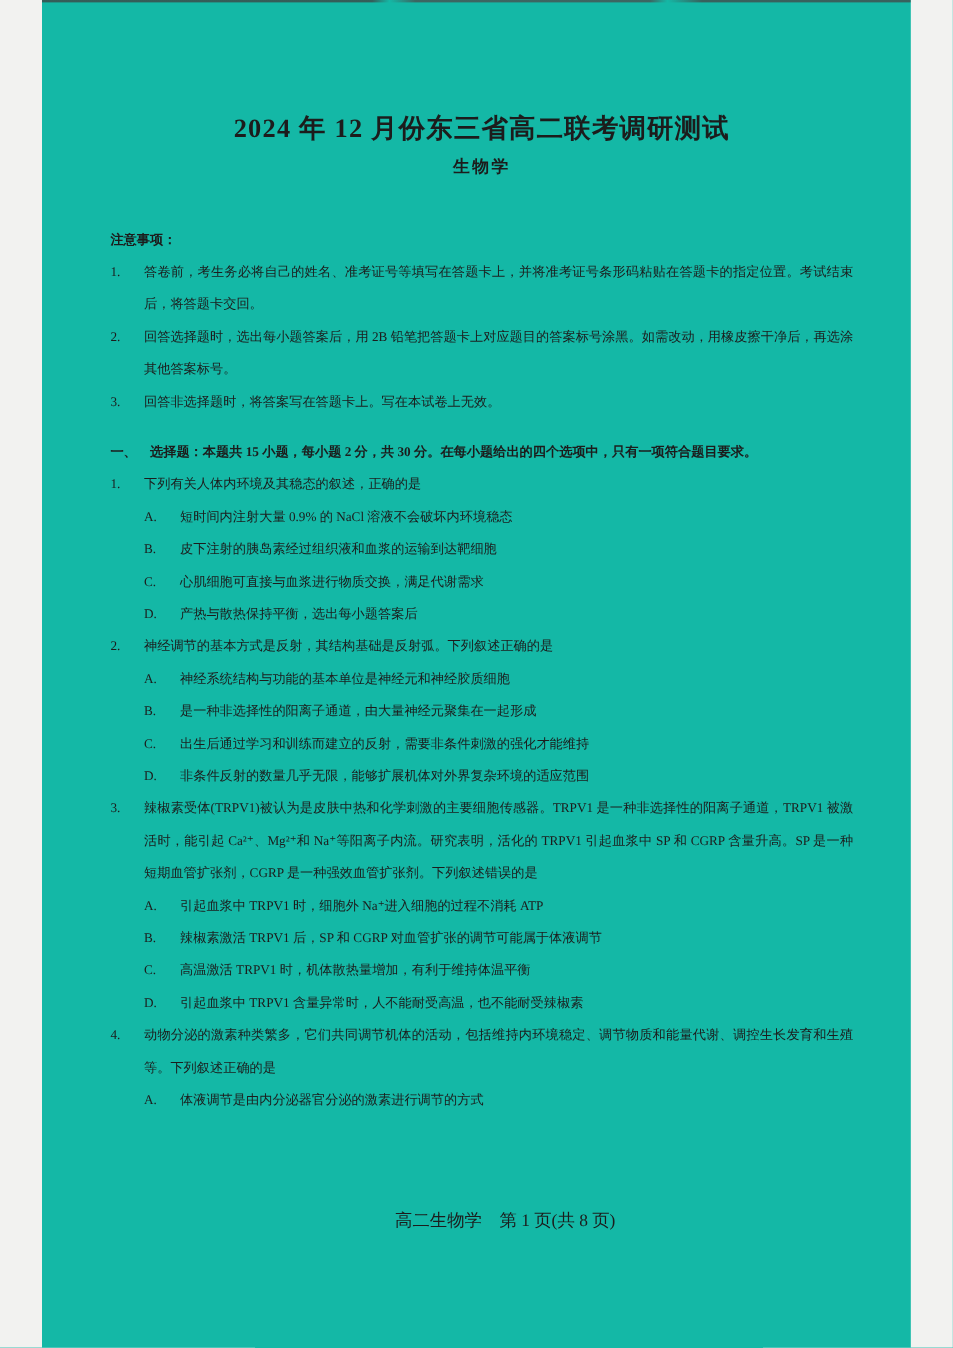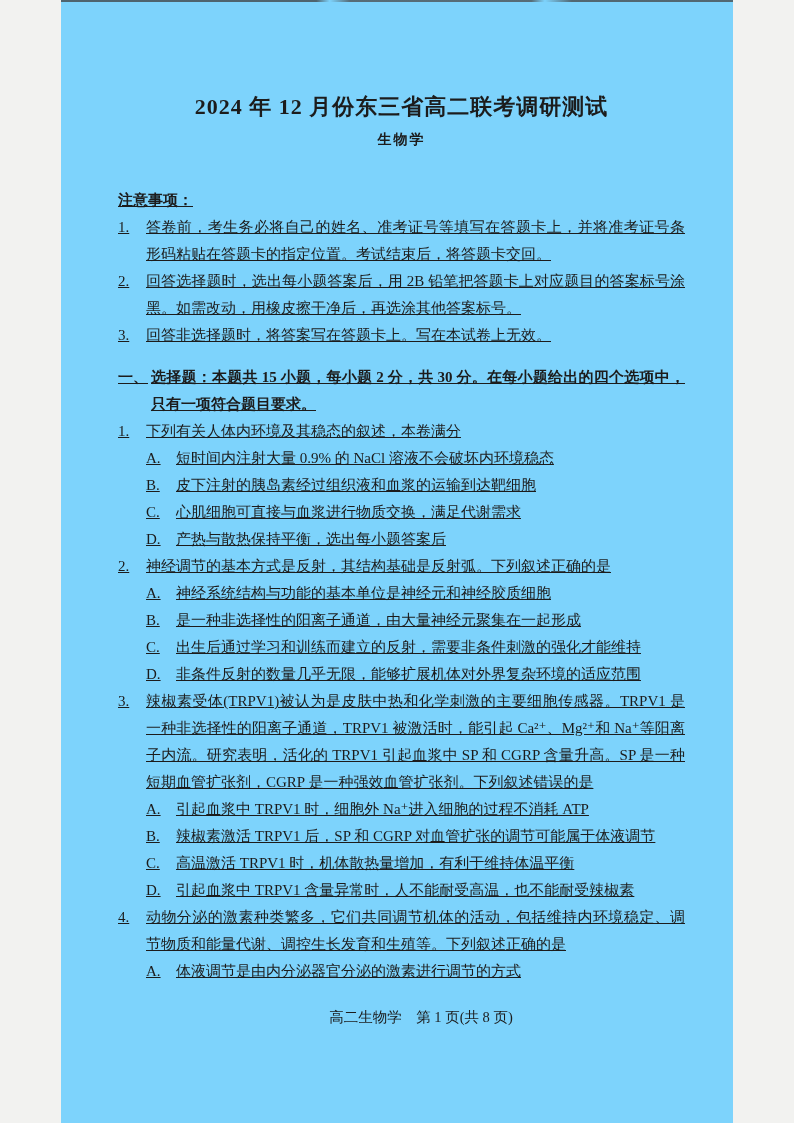--- a/index.html
+++ b/index.html
@@ -2,24 +2,24 @@
 <html lang="zh"><head>
 <meta charset="utf-8">
 <style>
   html, body { margin: 0; padding: 0; }
   body {
     background: #f2f2f0;
     font-family: "Liberation Serif", "DejaVu Serif", serif;
   }
   .page {
     position: relative;
-    width: 672px;
+    width: 724px;
     height: 1123px;
     margin: 0 auto;
-    background: #7dd3fc;
+    background: #14b8a6;
     color: #1c1c1c;
     box-sizing: border-box;
     padding: 92px 48px 0 57px;
     overflow: hidden;
   }
   .scan-edge {
     position: absolute;
     top: 0; left: 0; right: 0;
     height: 2px;
     background: linear-gradient(90deg,
@@ -40,21 +40,21 @@
     font-weight: bold;
     line-height: 28px;
     margin-top: 4px;
     letter-spacing: 2px;
   }
   .t3 {
     font-size: 14.5px;
     line-height: 22px;
     margin-top: 7px;
   }
-  .body-text { font-size: 15px; line-height: 27px; text-decoration: underline; }
+  .body-text { font-size: 11px; line-height: 27px; }
   .notice { margin-top: 33px; }
   .bold { font-weight: bold; }
   .row { display: flex; }
   .row .num { flex: 0 0 28px; }
   .row .num-wide { flex: 0 0 33px; }
   .row .txt { flex: 1; text-align: justify; }
   .opts { padding-left: 28px; }
   .opts .optlabel { flex: 0 0 30px; }
   .section-heading { margin-top: 15px; }
   .footer {
@@ -97,21 +97,21 @@
   <div class="section-heading row bold body-text">
     <span class="num-wide">一、</span>
     <span class="txt">选择题：本题共 15 小题，每小题 2 分，共 30 分。在每小题给出的四个选项中，只有一项符合题目要求。</span>
   </div>
 
   <div class="questions body-text">
 
     <div class="question">
       <div class="row">
         <span class="num">1.</span>
-        <span class="txt">下列有关人体内环境及其稳态的叙述，本卷满分</span>
+        <span class="txt">下列有关人体内环境及其稳态的叙述，正确的是</span>
       </div>
       <div class="opts">
         <div class="row">
           <span class="optlabel">A.</span>
           <span class="txt">短时间内注射大量 0.9% 的 NaCl 溶液不会破坏内环境稳态</span>
         </div>
         <div class="row">
           <span class="optlabel">B.</span>
           <span class="txt">皮下注射的胰岛素经过组织液和血浆的运输到达靶细胞</span>
         </div>

